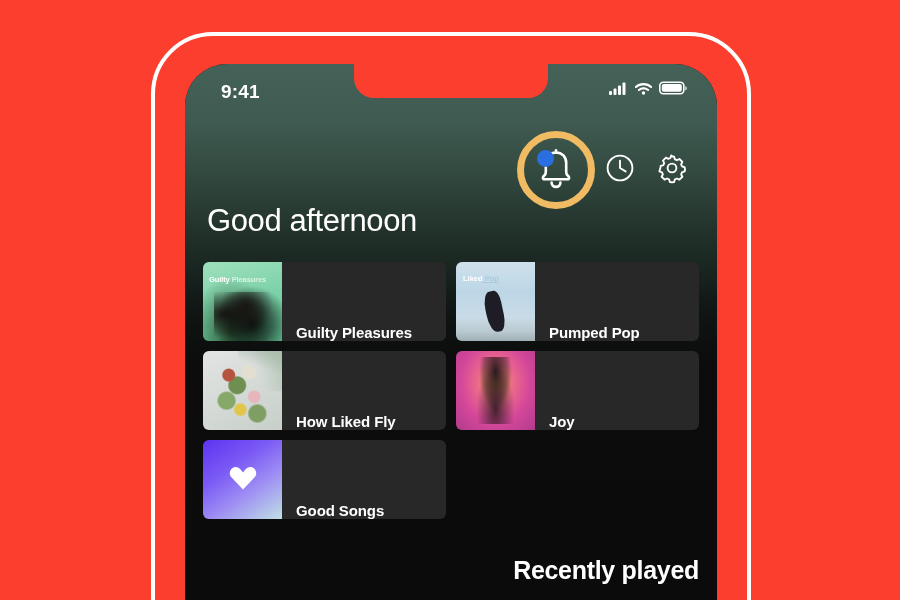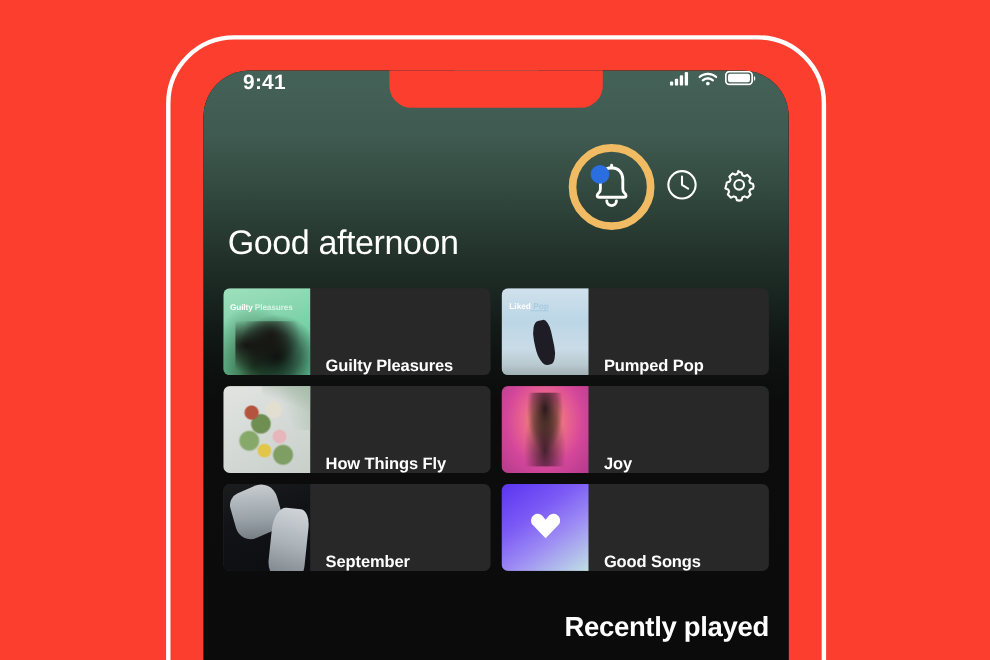--- a/index.html
+++ b/index.html
@@ -91,21 +91,21 @@
     border-bottom-left-radius: 20px;
     border-bottom-right-radius: 20px;
   }
 
   
   #status-bar {
     position: absolute;
     left: 0; right: 0; top: 0;
     height: 52px;
     display: flex;
-    align-items: flex-start;
+    align-items: center;
     justify-content: space-between;
     padding: 0 30px 0 36px;
     box-sizing: border-box;
     color: #ffffff;
   }
   #status-time {
     font-size: 19px;
     font-weight: bold;
     letter-spacing: 0.2px;
     line-height: 1;
@@ -438,32 +438,28 @@
 
         <div class="shortcut-card">
           <div class="card-art art-pumped">
             <div class="art-caption"><span>Liked</span><span class="dim"> Pop</span></div>
           </div>
           <div class="card-label">Pumped Pop</div>
         </div>
 
         <div class="shortcut-card">
           <div class="card-art art-flowers"></div>
-          <div class="card-label">How Things Fly</div>
+          <div class="card-label">How Liked Fly</div>
         </div>
 
         <div class="shortcut-card">
           <div class="card-art art-joy"></div>
           <div class="card-label">Joy</div>
         </div>
 
-        <div class="shortcut-card">
-          <div class="card-art art-september"></div>
-          <div class="card-label">September</div>
-        </div>
 
         <div class="shortcut-card">
           <div class="card-art art-liked">
             <span>
               <svg width="30" height="27" viewBox="0 0 30 27">
                 <path d="M15 25.4 3.6 13.6C1 11 1.2 6.6 4.2 4.3c2.7-2.1 6.4-1.3 8.4 1.3L15 8.6l2.4-3c2-2.6 5.7-3.4 8.4-1.3 3 2.3 3.2 6.7.6 9.3z" fill="#ffffff"></path>
               </svg>
             </span>
           </div>
           <div class="card-label">Good Songs</div>

